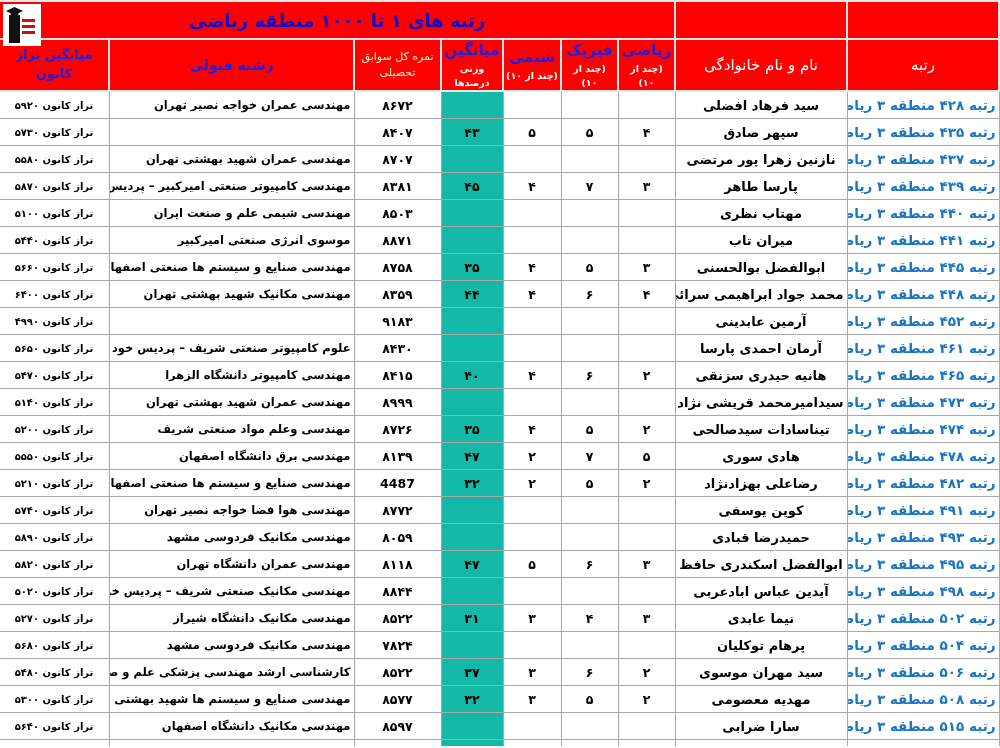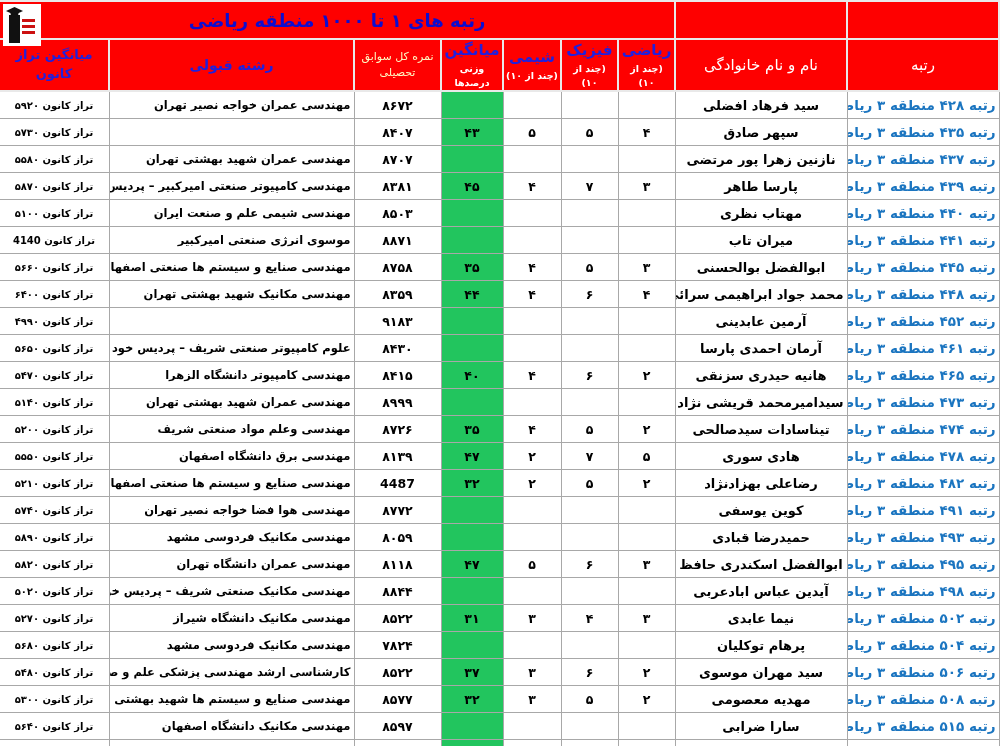--- a/index.html
+++ b/index.html
@@ -29,21 +29,21 @@
   .h-blue-sm{color:#fef9c3;font-size:11px;font-weight:normal;line-height:1.5;}
   
   td{
     border:1px solid #a8a8a8;height:26px;background:#fff;text-align:center;
     vertical-align:middle;font-weight:bold;color:#000;padding:0 3px;
     overflow:hidden;white-space:nowrap;
   }
   .c-rank{color:#1b75c0;font-size:13.5px;}
   .c-name{font-size:13px;}
   .c-num{font-size:12.5px;}
-  .c-avg{background:#22c55e;}
+  .c-avg{background:#14b8a6;}
   .c-major{font-size:11.5px;text-align:right;}
   .c-kanoon{font-size:10px;margin-left:34px;}
   .stub td{height:6px;border-bottom:none;}
   
   .logo{
     position:absolute;left:3px;top:2px;width:38px;height:42px;background:#ffffff;
     display:flex;align-items:center;justify-content:center;z-index:2;
   }
 </style>
 </head>
@@ -174,21 +174,21 @@
   </tr>
         <tr>
     <td class="c-rank">رتبه ۴۴۱ منطقه ۳ ریاضی</td>
     <td class="c-name">میران تاب</td>
     <td class="c-num"></td>
     <td class="c-num"></td>
     <td class="c-num"></td>
     <td class="c-num c-avg"></td>
     <td class="c-num">۸۸۷۱</td>
     <td class="c-major">موسوی انرژی صنعتی امیرکبیر</td>
-    <td class="c-kanoon">تراز کانون 4140</td>
+    <td class="c-kanoon">تراز کانون ۵۴۴۰</td>
   </tr>
         <tr>
     <td class="c-rank">رتبه ۴۴۵ منطقه ۳ ریاضی</td>
     <td class="c-name">ابوالفضل بوالحسنی</td>
     <td class="c-num">۳</td>
     <td class="c-num">۵</td>
     <td class="c-num">۴</td>
     <td class="c-num c-avg">۳۵</td>
     <td class="c-num">۸۷۵۸</td>
     <td class="c-major">مهندسی صنایع و سیستم ها صنعتی اصفهان</td>

